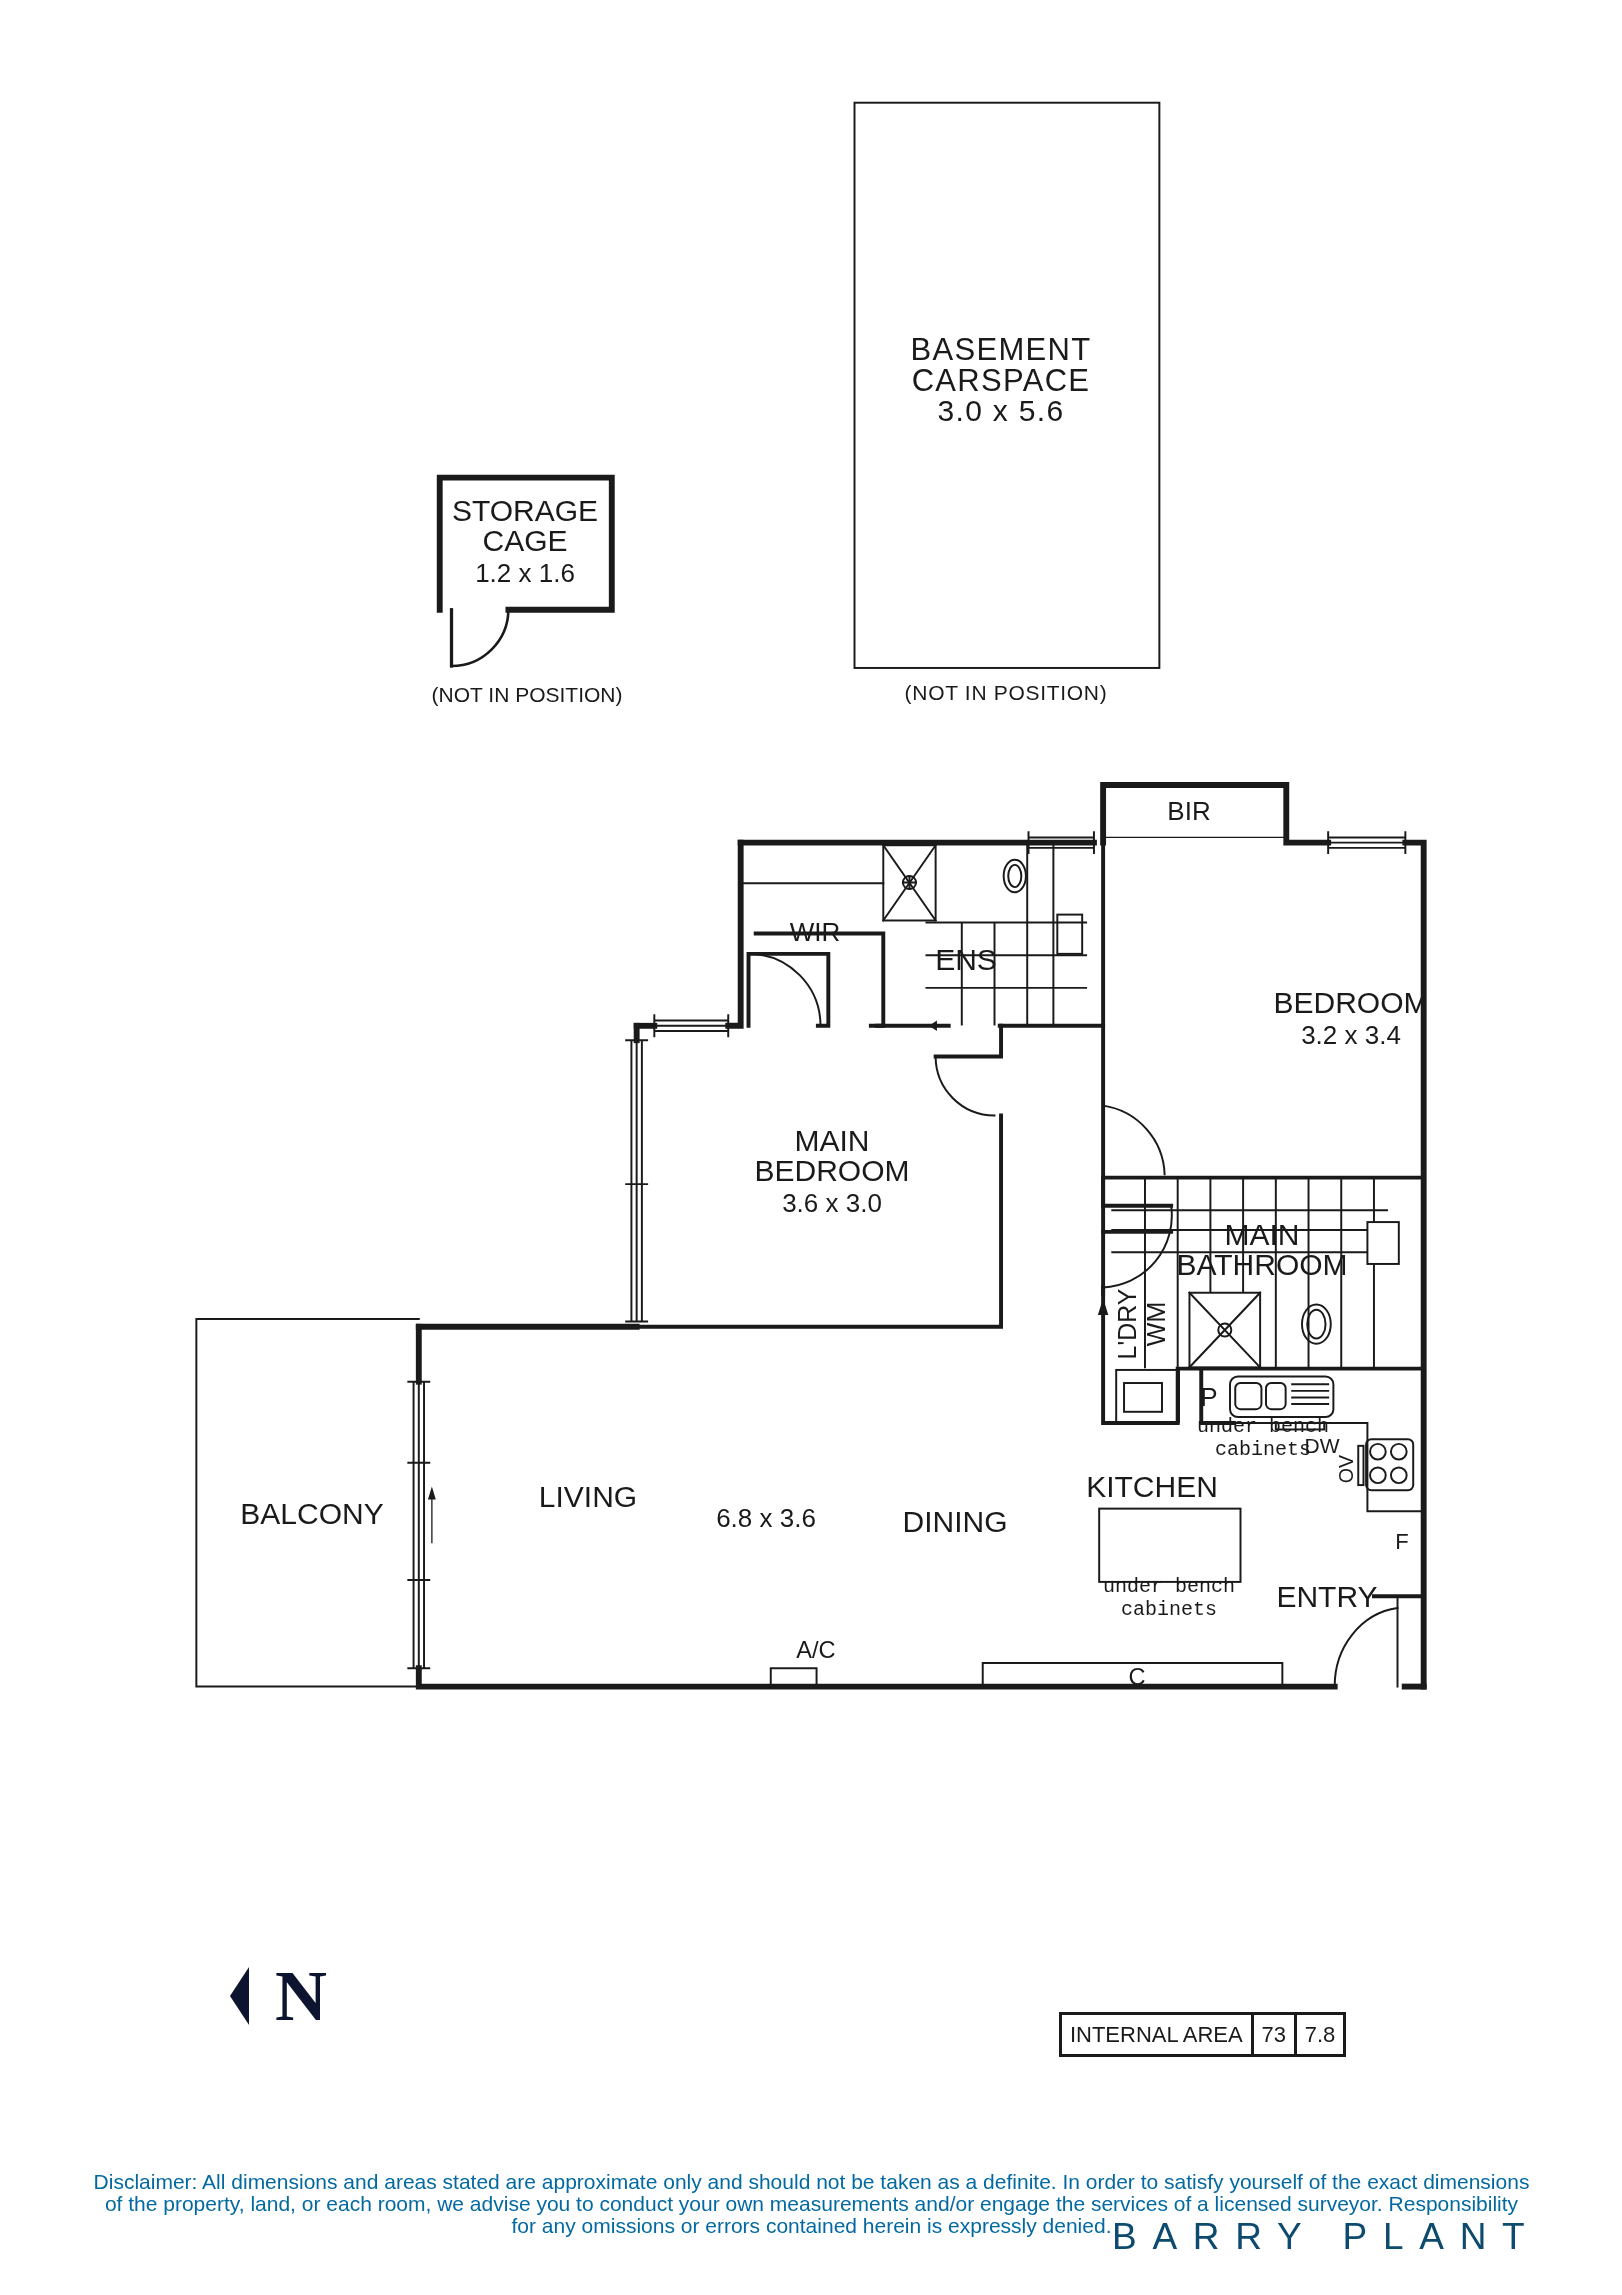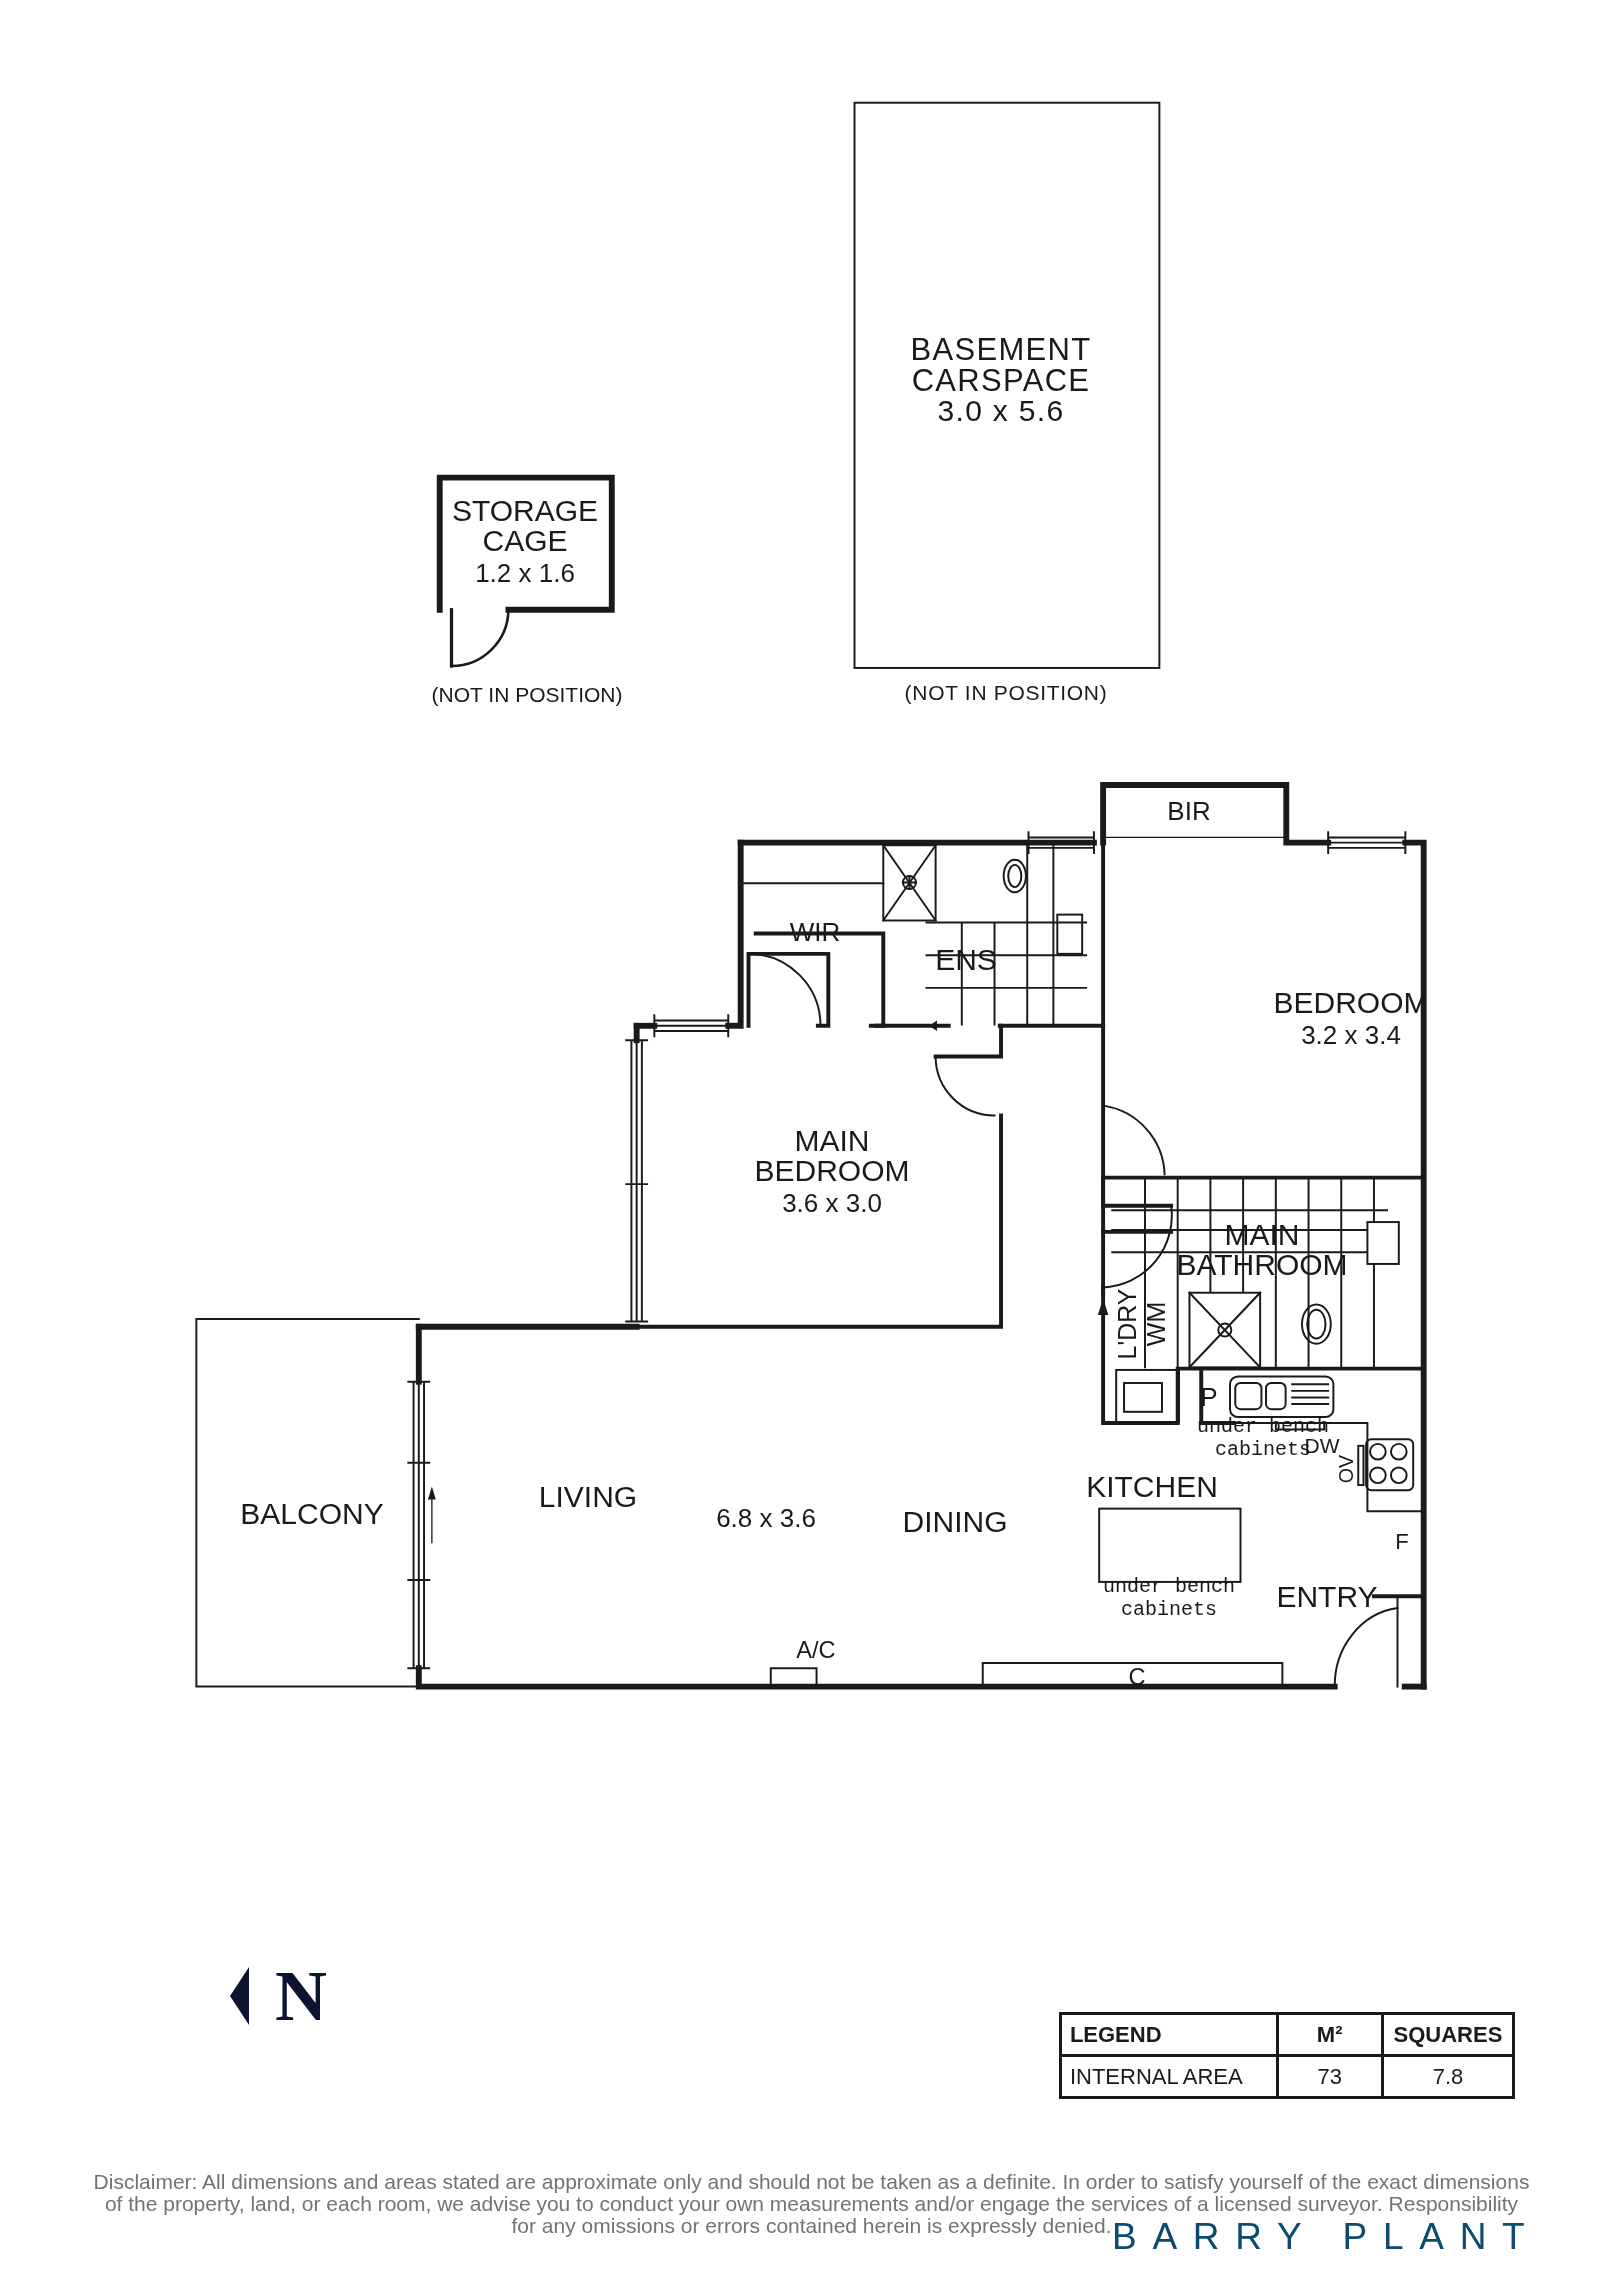--- a/index.html
+++ b/index.html
@@ -15,21 +15,21 @@
   #legend { position: absolute; left: 1059px; top: 2012px; border-collapse: collapse; font-size: 22px; }
   #legend td, #legend th { border: 3.3px solid #1a1a1a; padding: 2.6px 7.9px; height: 34px; }
   #legend th { font-weight: bold; text-align: left; }
   #legend th.c, #legend td.c { text-align: center; }
   #legend .col1 { width: 198px; }
   #legend .col2 { width: 86px; }
   #legend .col3 { width: 113px; }
   #north { position: absolute; left: 230px; top: 1960px; display: flex; align-items: center; gap: 26px; }
   #north .arrow { width: 0; height: 0; border-top: 29.4px solid transparent; border-bottom: 29.4px solid transparent; border-right: 19.6px solid #0d1430; }
   #north .letter { font-family: "Liberation Serif", serif; font-weight: bold; font-size: 72px; color: #0d1430; line-height: 1; }
-  #disclaimer { position: absolute; left: 72px; top: 2171px; width: 1479px; text-align: center; font-size: 21px; line-height: 1.05; color: #737373; }
+  #disclaimer { position: absolute; left: 72px; top: 2171px; width: 1479px; text-align: center; font-size: 21px; line-height: 1.05; color: #0369a1; }
   #watermark { position: absolute; left: 1112px; top: 2216px; font-size: 37px; letter-spacing: 15.7px; color: #0c4a6e; }
 </style>
 </head>
 <body>
 
 <svg id="plan" viewBox="0 0 2479 3508" xmlns="http://www.w3.org/2000/svg">
   <g fill="none" stroke="#1a1a1a" stroke-linecap="square">
 
     <g>
       <path d="M 672 932 L 672 730 L 935 730 L 935 932 L 777 932" stroke-width="9"></path>
@@ -203,25 +203,20 @@
 <div class="lbl small" style="left:816px; top:1651px; font-size:23.6px;text-align:center;">A/C</div>
 <div class="lbl small" style="left:1137px; top:1678px; font-size:23.6px;">C</div>
 
 <div id="north">
   <div class="arrow"></div>
   <div class="letter">N</div>
 </div>
 
 <table id="legend">
   <tbody>
-      <tr>
-    <th class="col1">LEGEND</th>
-    <th class="col2 c">M²</th>
-    <th class="col3 c">SQUARES</th>
-  </tr>
   <tr>
     <td>INTERNAL AREA</td>
     <td class="c">73</td>
     <td class="c">7.8</td>
   </tr>
 </tbody>
   </table>
 
 <div id="watermark">BARRY PLANT</div>
 

